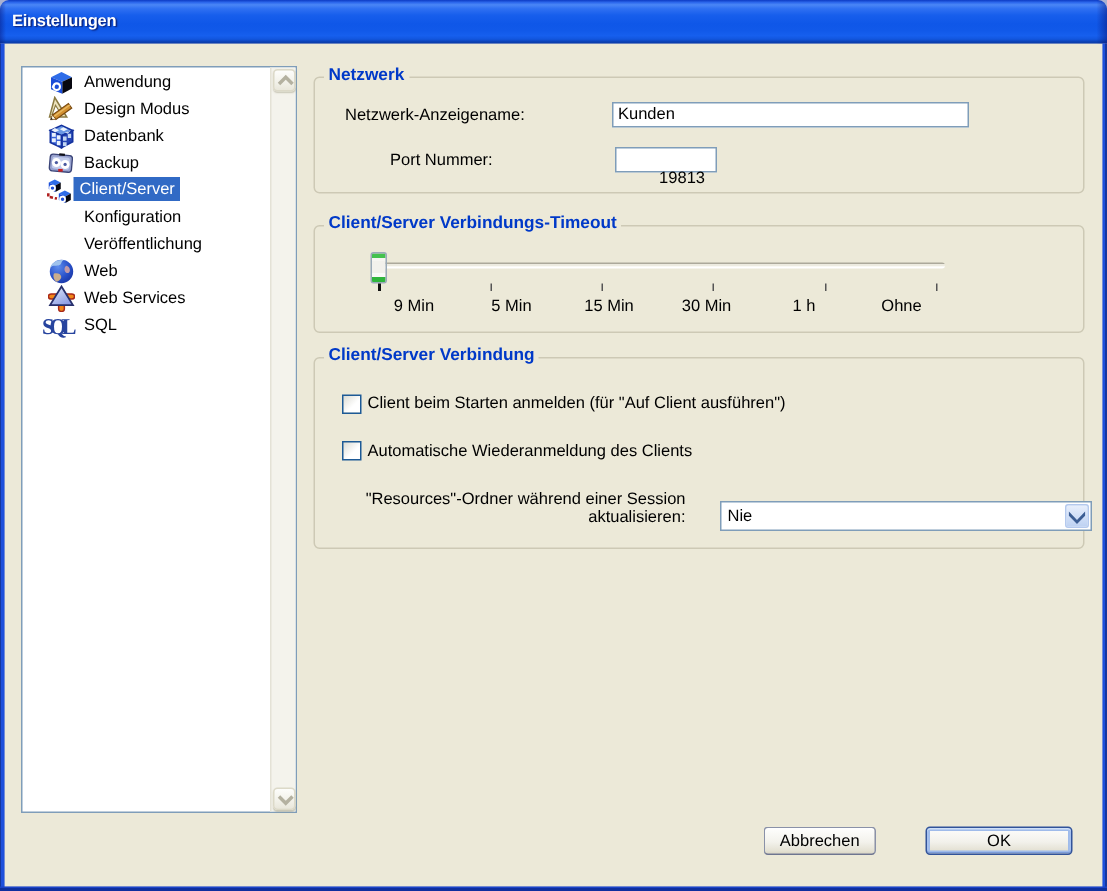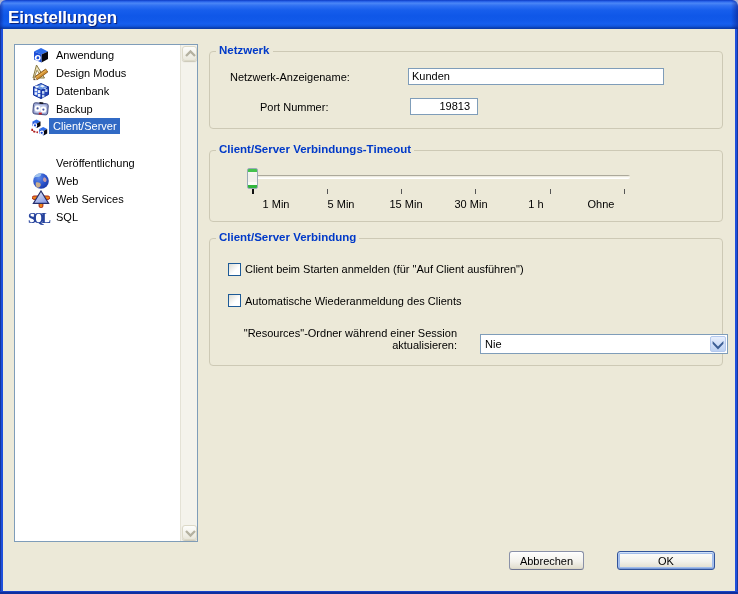--- a/index.html
+++ b/index.html
@@ -8,21 +8,21 @@
 #win { position:absolute; left:0; top:0; width:738px; height:594px;
   border-radius:6px 6px 0 0; overflow:hidden; }
 #titlebar { position:absolute; left:0; top:0; width:738px; height:29px;
   background:linear-gradient(180deg,
     #0C3AC4 0%, #2E6AEE 6%, #4A86F6 11%, #2F70F2 20%, #175EEC 35%,
     #0F57E8 55%, #1159E9 70%, #165FEE 82%, #1256DE 90%, #0B41B4 96%, #0A3AA6 100%); }
 #titlebar::before { content:''; position:absolute; left:0; top:0; right:0; bottom:0;
   border-radius:6px 6px 0 0;
   background:linear-gradient(90deg, rgba(10,22,120,0.45) 0px, rgba(10,22,120,0) 4px,
     rgba(10,22,120,0) 731px, rgba(10,22,120,0.5) 738px); }
-#title { position:absolute; left:8px; top:8px; font-size:17px; font-weight:bold;
+#title { position:absolute; left:8px; top:8px; font-size:11px; font-weight:bold;
   letter-spacing:-0.2px; color:#fff; text-shadow:1px 1px 1px rgba(8,22,100,0.9); }
 #body { position:absolute; left:3px; top:29px; width:732px; height:562px;
   background:#ECE9D8; }
 .bl { position:absolute; background:#1A4AD4; }
 #bleft  { left:0; top:29px; width:3px; height:565px;
   background:linear-gradient(90deg,#16379E 0 1px,#1E50DC 1px 3px); }
 #bright { left:735px; top:29px; width:3px; height:565px;
   background:linear-gradient(90deg,#1E50DC 0 2px,#16379E 2px 3px); }
 #bbot   { left:0; top:591px; width:738px; height:3px;
   background:linear-gradient(180deg,#1A43C8 0 1px,#0E2F9E 1px 3px); }
@@ -161,20 +161,23 @@
         <polygon points="2.5,3.6 6.9,5.6 6.9,10 2.5,8" fill="#1C4ED8"></polygon>
         <circle cx="5" cy="7.4" r="1.7" fill="none" stroke="#fff" stroke-width="1.1"></circle>
         <polyline points="2.2,10.8 2.2,13.2 8,14.4" fill="none" stroke="#B02020" stroke-width="1.7" stroke-dasharray="2.2 1.2"></polyline>
         <polygon points="9.2,11 13.2,9 17.2,11 13.6,13" fill="#2E6CE8"></polygon>
         <polygon points="13.6,13 17.2,11 17.2,15.4 13.6,17.4" fill="#07070F"></polygon>
         <polygon points="9.2,11 13.6,13 13.6,17.4 9.2,15.4" fill="#1C4ED8"></polygon>
         <circle cx="11.7" cy="14.8" r="1.7" fill="none" stroke="#fff" stroke-width="1.1"></circle>
       </svg>
       <div id="sel">Client/Server</div>
     </div>
+    <div class="row" style="top:91px;">
+        <span class="rowtxt">Konfiguration</span>
+      </div>
     <div class="row" style="top:109px;text-decoration:underline;">
         <span class="rowtxt">Veröffentlichung</span>
       </div>
     <div class="row" style="top:127px;padding-left:44px;">
       <svg class="icon" viewBox="0 0 18 18">
         <defs>
           <radialGradient id="gl" cx="0.35" cy="0.3" r="0.9">
             <stop offset="0" stop-color="#5E8CEC"></stop>
             <stop offset="0.55" stop-color="#2850C8"></stop>
             <stop offset="1" stop-color="#142C96"></stop>
@@ -218,36 +221,36 @@
           <path d="M2,3 L6.5,7.5 L11,3" fill="none" stroke="#B4B1A0" stroke-width="2.3"></path>
         </svg>
       </div>
     </div>
   </div>
 
   <div class="group" id="g1">
       <span class="legend">Netzwerk</span>
     </div>
   <span class="lab" style="left:230px; top:71px;">Netzwerk-Anzeigename:</span>
-  <div class="txt" style="left:408px; top:68px; width:256px; height:17px; padding-top:1px;">Kunden</div>
+  <div class="txt" style="left:408px; top:68px; width:238px; height:17px; padding-top:1px;">Kunden</div>
   <span class="lab" style="left:230px; top:101px;margin-left:30px;">Port Nummer:</span>
-  <div class="txt" style="left:410px; top:98px; width:68px; height:17px; text-align:right; padding-top:1px; padding-right:7px;">19813</div>
+  <div class="txt" style="left:410px; top:98px; width:68px; height:17px; text-align:right; padding-top:14px; padding-right:7px;">19813</div>
 
   <div class="group" id="g2">
       <span class="legend">Client/Server Verbindungs-Timeout</span>
     </div>
   <div id="track"></div>
   <div id="thumb"></div>
   <div class="tick" style="left:252px; width:2px; background:#111;"></div>
   <div class="tick" style="left:327px;"></div>
   <div class="tick" style="left:401px;"></div>
   <div class="tick" style="left:475px;"></div>
   <div class="tick" style="left:550px;"></div>
   <div class="tick" style="left:624px;"></div>
-  <div class="slab" style="left:246px;">1 Min</div>
+  <div class="slab" style="left:246px;">9 Min</div>
   <div class="slab" style="left:311px;">5 Min</div>
   <div class="slab" style="left:376px;">15 Min</div>
   <div class="slab" style="left:441px;">30 Min</div>
   <div class="slab" style="left:506px;">1 h</div>
   <div class="slab" style="left:571px;">Ohne</div>
 
   <div class="group" id="g3">
       <span class="legend">Client/Server Verbindung</span>
     </div>
   <div class="cb" style="left:228px; top:263px;"></div>

